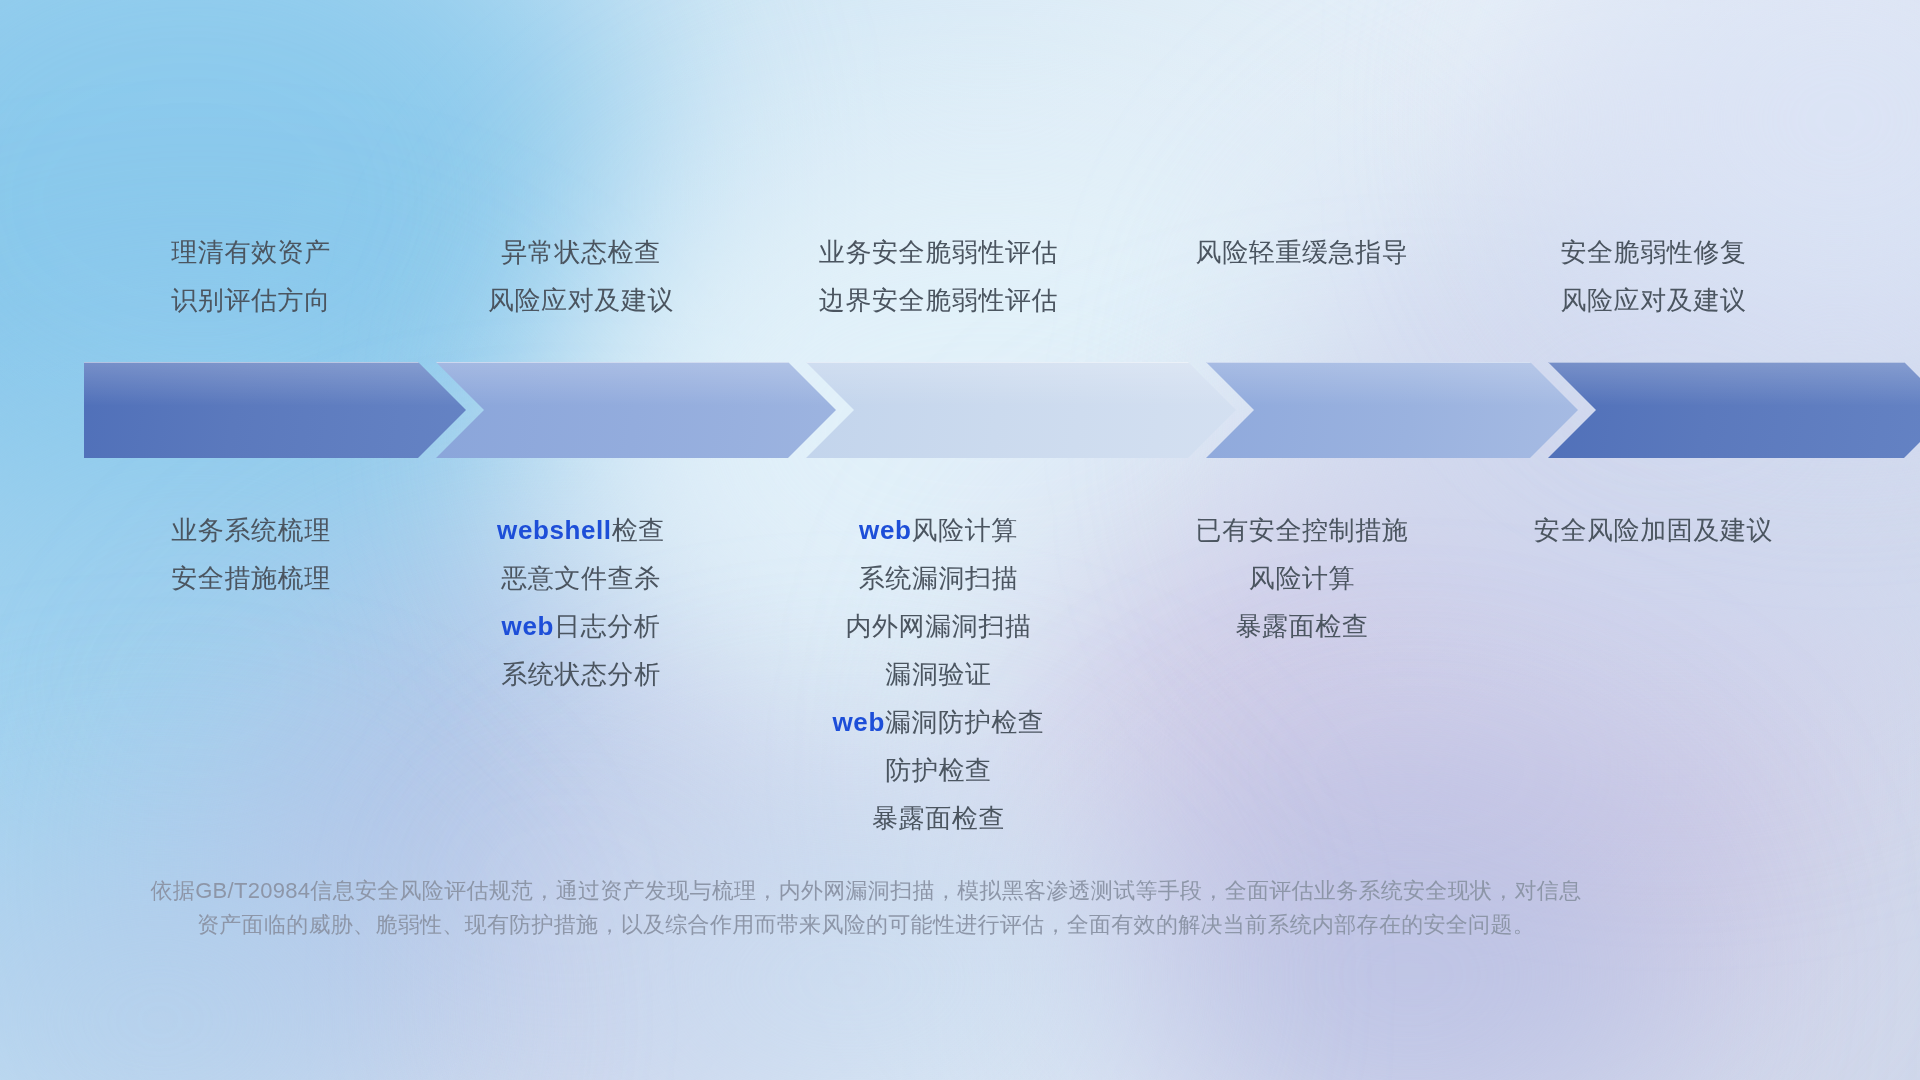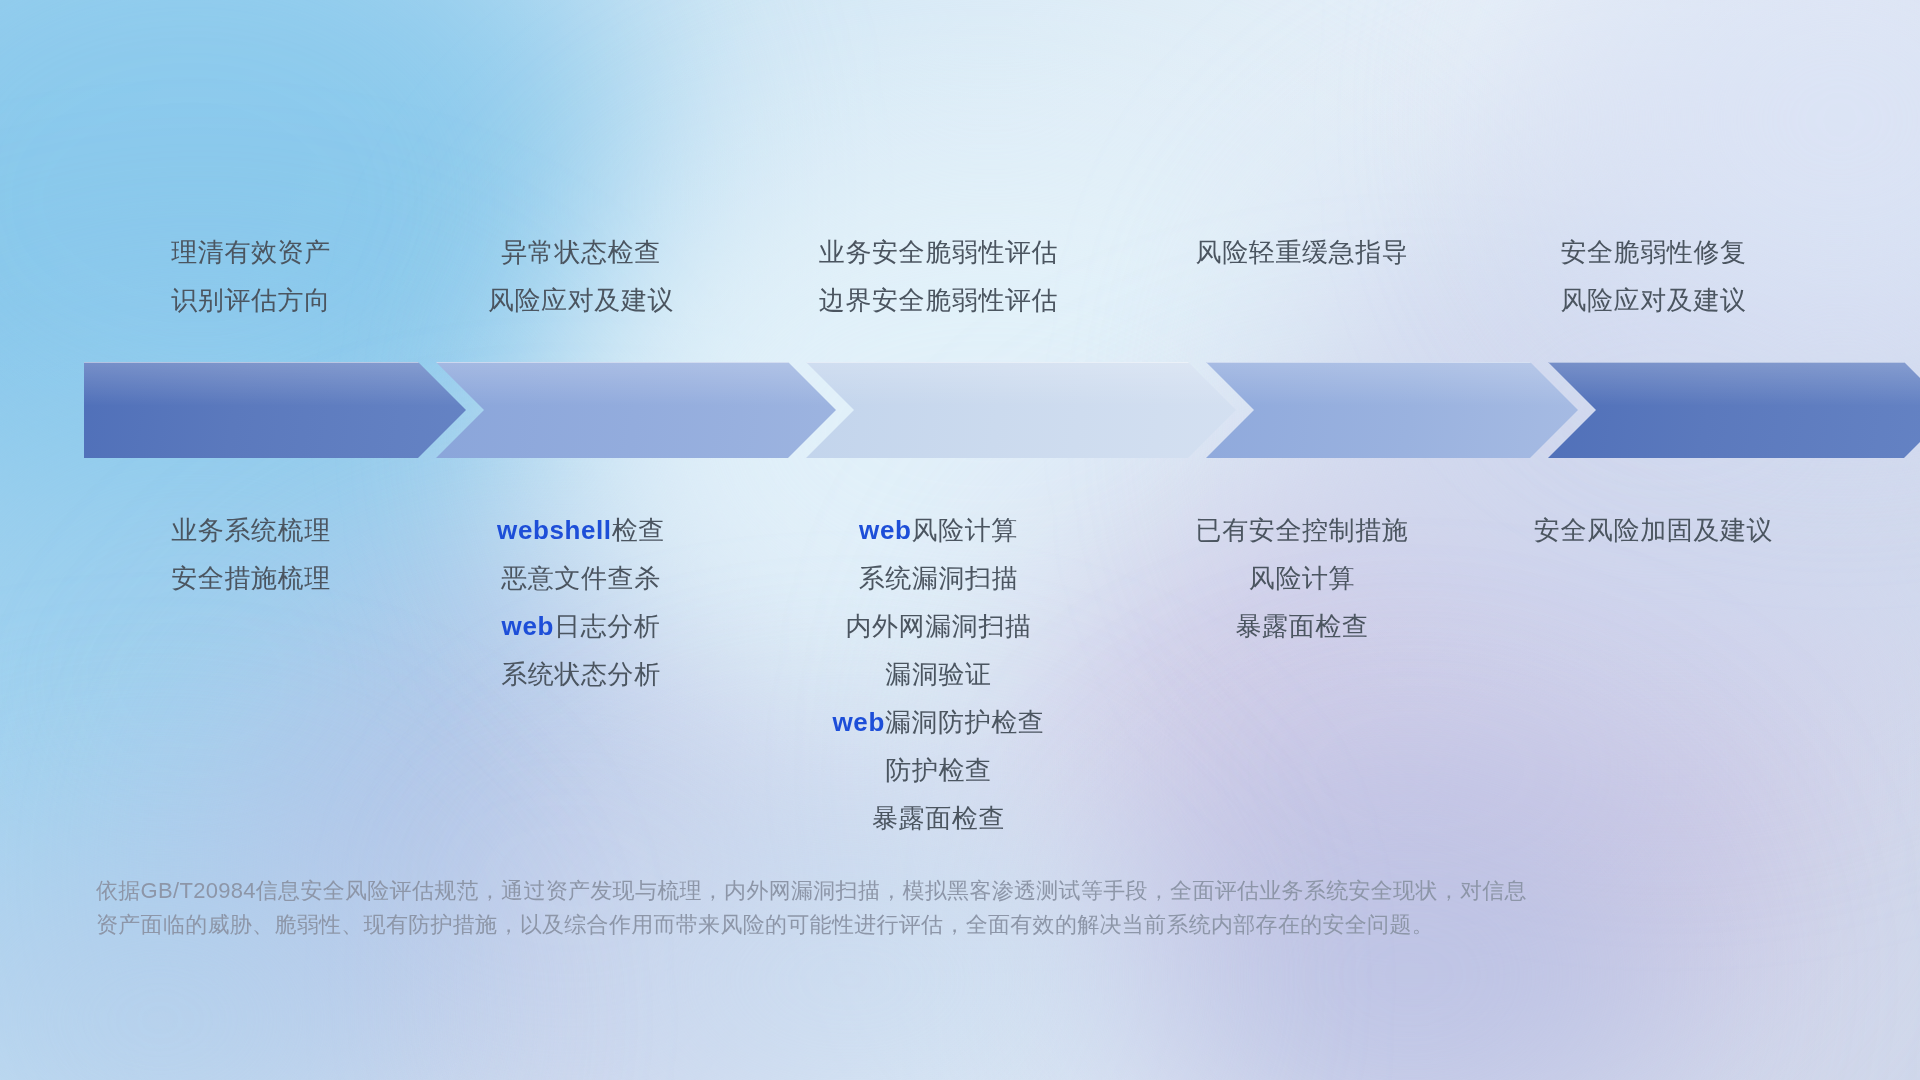--- a/index.html
+++ b/index.html
@@ -165,21 +165,21 @@
   #footer {
     position: absolute;
     left: 96px;
     top: 874px;
     width: 1540px;
     font-size: 22px;
     line-height: 34px;
     color: #8d96a8;
     letter-spacing: 0.3px;
   }
-  #footer p { margin: 0; }
+  #footer p { margin: 0; text-align: center; }
 </style>
 </head>
 <body>
 
 <div id="stage">
 
   <div class="bg-layer bg-base"></div>
   <div class="bg-layer">
     <div class="blob blob-a"></div>
     <div class="blob blob-b"></div>

